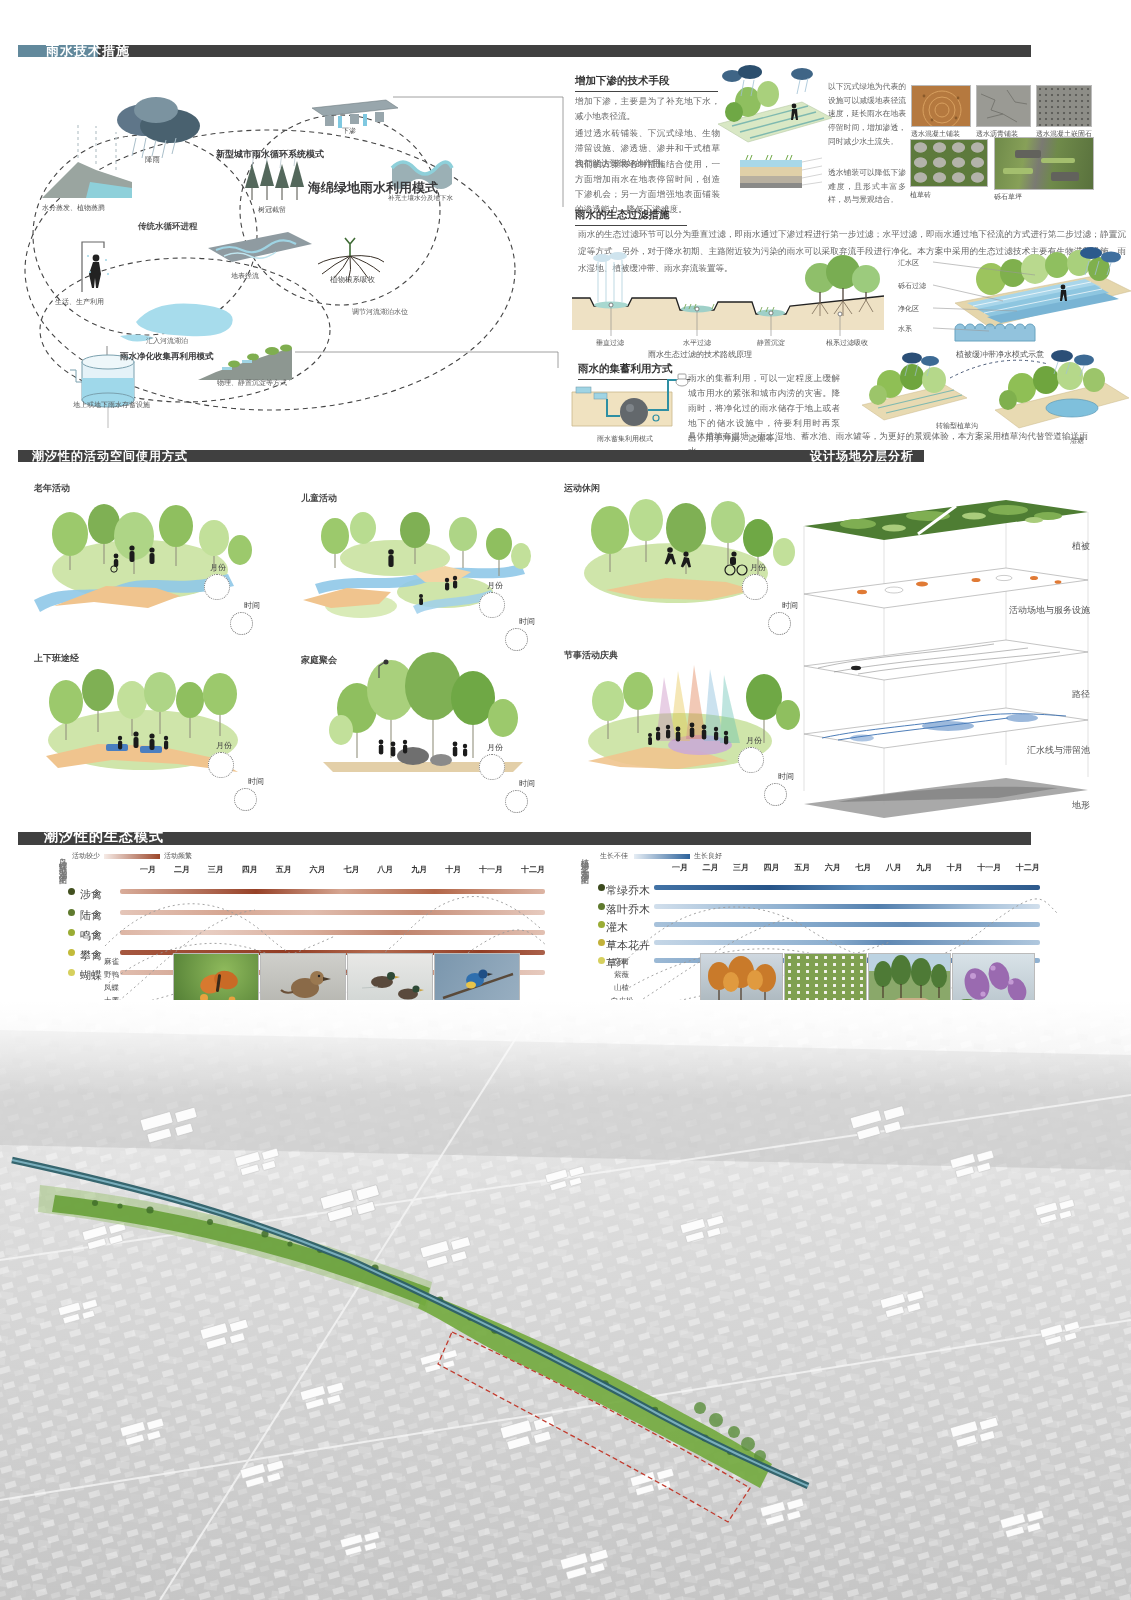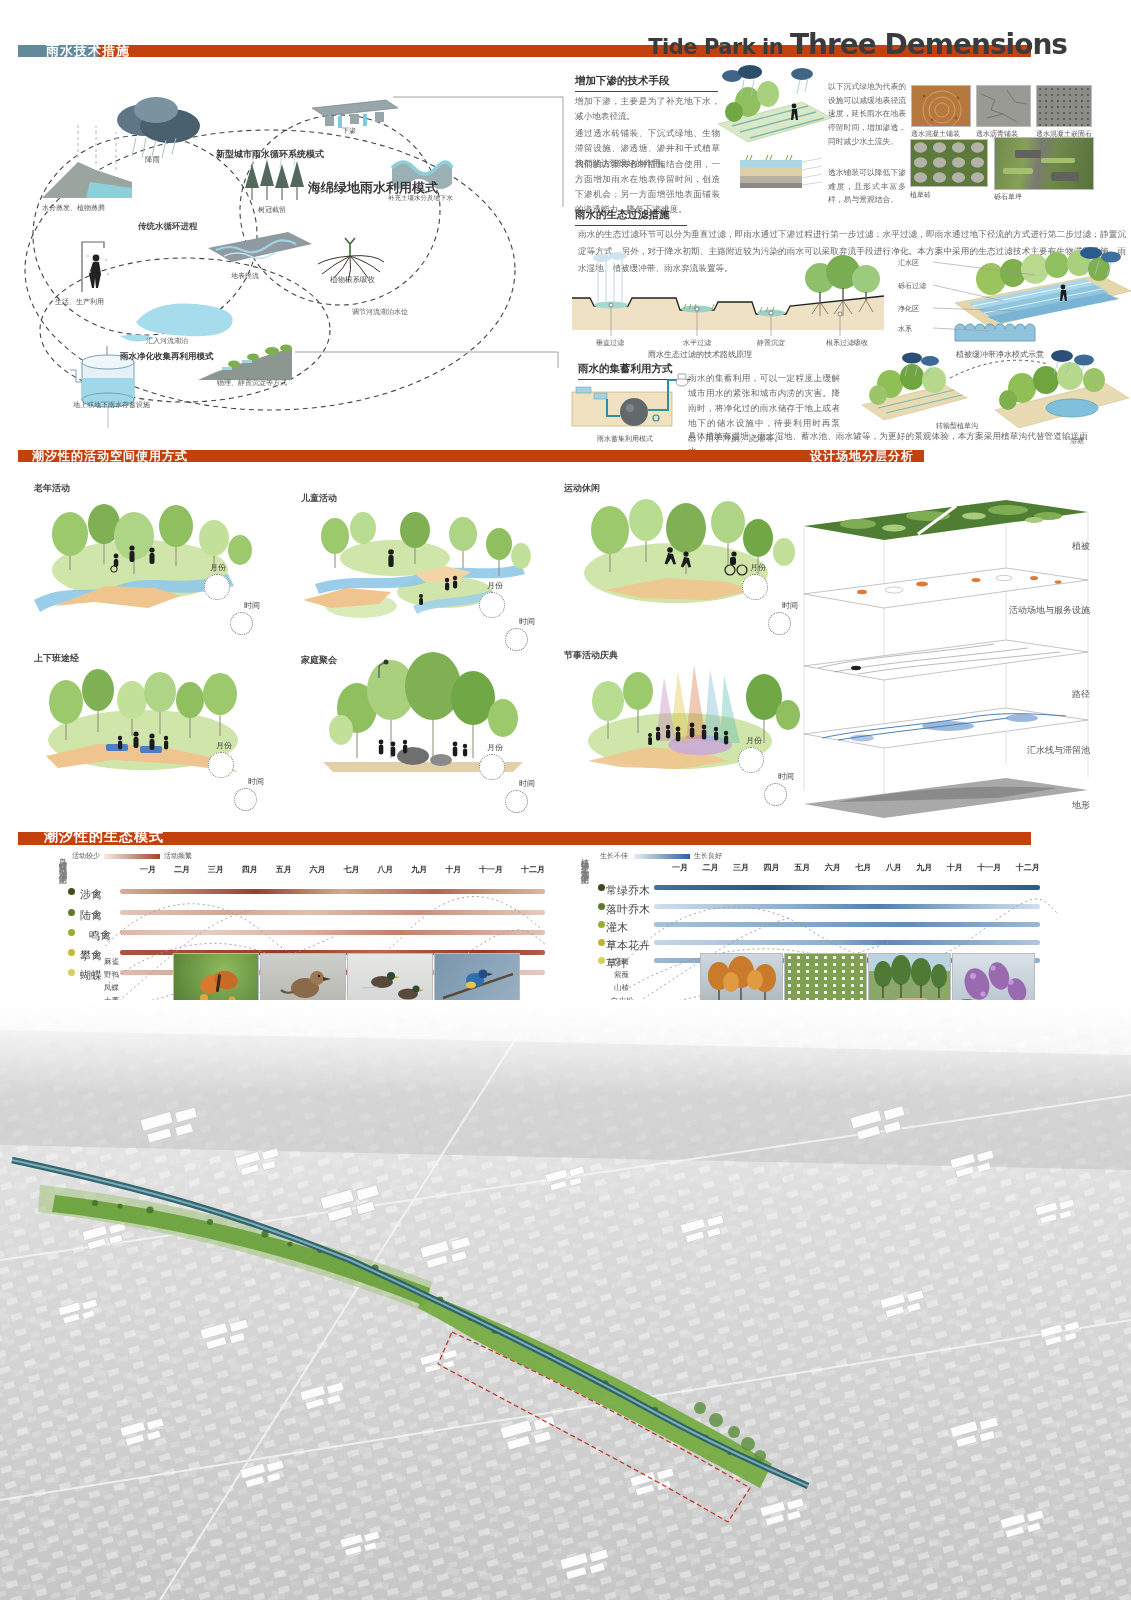--- a/index.html
+++ b/index.html
@@ -3,21 +3,21 @@
 <meta charset="utf-8">
 <style>
 *{box-sizing:border-box}
 body{margin:0;background:#9a9a9a}
 .poster{position:relative;width:1131px;height:1600px;background:#fff;overflow:hidden;
   font-family:"DejaVu Sans","Liberation Sans",sans-serif;color:#3a3a3c}
 .abs{position:absolute}
 .ill{position:absolute;overflow:visible}
 .t{position:absolute;white-space:nowrap;color:#555}
 .b{font-weight:bold;color:#3a3a3c}
-.bar{position:absolute;height:12px;background:#c2410c}
+.bar{position:absolute;height:12px;background:#404040}
 .bar .dk{position:absolute;left:0;top:0;width:80px;height:12px;background:#62899c}
 .cap{position:absolute;font-weight:bold;color:#fff;letter-spacing:1px;white-space:nowrap}
 .hd{position:absolute;font-size:10.5px;font-weight:bold;color:#333;border-bottom:1.2px solid #444;
   padding-bottom:3px;white-space:nowrap}
 .para{position:absolute;font-size:8.6px;line-height:1.75;color:#666;text-align:justify}
 .cap7{position:absolute;font-size:7px;color:#555;white-space:nowrap}
 .photo{position:absolute;border:.5px solid #bbb;overflow:hidden}
 .clock{position:absolute;border:1.6px dotted #777;border-radius:50%;background:#fff}
 .band{position:absolute;height:5px;border-radius:2px}
 .dot{position:absolute;width:7px;height:7px;border-radius:50%}
@@ -38,23 +38,20 @@
 </style>
 </head>
 <body>
 
 <div class="poster">
 
   <div class="bar" style="left:18px;top:45px;width:1013px">
     <div class="dk"></div>
     <span class="cap" style="left:28px;top:-3px;font-size:13px">雨水技术措施</span>
   </div>
-  <div class="title">
-    <span class="t1">Tide Park in </span><span class="t2">Three Demensions</span>
-  </div>
 
   <svg class="ill" style="left:20px;top:60px" width="545" height="400" viewBox="0 0 545 400">
     <g stroke="#444" stroke-width="1.1" stroke-dasharray="5 4" fill="none">
       <ellipse cx="125" cy="175" rx="112" ry="100"></ellipse>
       <ellipse cx="320" cy="150" rx="100" ry="95"></ellipse>
       <ellipse cx="165" cy="270" rx="145" ry="72"></ellipse>
       <ellipse cx="250" cy="210" rx="245" ry="140"></ellipse>
     </g>
     <polyline points="373,37 543,37 543,147" stroke="#888" stroke-width=".8" fill="none"></polyline>
     <polyline points="275,292 538,292 538,308" stroke="#888" stroke-width=".8" fill="none"></polyline>
@@ -768,21 +765,21 @@
       <span>十一月</span>
       <span>十二月</span>
   </div>
   <div class="dot" style="left:68px;top:888px;background:#42501f"></div>
   <div class="dot" style="left:68px;top:909px;background:#5f7a2e"></div>
   <div class="dot" style="left:68px;top:929px;background:#9aac34"></div>
   <div class="dot" style="left:68px;top:949px;background:#c2bb3a"></div>
   <div class="dot" style="left:68px;top:969px;background:#d6d05e"></div>
   <span class="rowlab" style="left:80px;top:887px;width:34px">涉禽</span>
   <span class="rowlab" style="left:80px;top:908px;width:34px">陆禽</span>
-  <span class="rowlab" style="left:89px;top:928px;width:34px">鸣禽</span>
+  <span class="rowlab" style="left:80px;top:928px;width:34px">鸣禽</span>
   <span class="rowlab" style="left:80px;top:948px;width:34px">攀禽</span>
   <span class="rowlab" style="left:80px;top:968px;width:34px">蝴蝶</span>
   <div class="band" style="left:120px;top:889px;width:425px;background:linear-gradient(90deg,rgba(179,91,54,.5),rgba(145,55,28,.95) 32%,rgba(179,91,54,.55) 52%,rgba(165,75,40,.85) 74%,rgba(179,91,54,.45))"></div>
   <div class="band" style="left:120px;top:910px;width:425px;background:linear-gradient(90deg,rgba(179,91,54,.35),rgba(179,91,54,.55) 25%,rgba(179,91,54,.4) 45%,rgba(165,75,40,.62) 70%,rgba(179,91,54,.32))"></div>
   <div class="band" style="left:120px;top:930px;width:425px;background:linear-gradient(90deg,rgba(179,91,54,.45),rgba(179,91,54,.3) 20%,rgba(179,91,54,.5) 45%,rgba(160,70,36,.68) 65%,rgba(179,91,54,.38))"></div>
   <div class="band" style="left:120px;top:950px;width:425px;background:linear-gradient(90deg,rgba(150,58,30,.85),rgba(140,50,24,.95) 40%,rgba(160,70,36,.8) 60%,rgba(140,50,24,.95) 85%,rgba(150,58,30,.8))"></div>
   <div class="band" style="left:120px;top:970px;width:425px;background:linear-gradient(90deg,rgba(179,91,54,.4),rgba(165,75,40,.62) 35%,rgba(150,58,30,.78) 55%,rgba(179,91,54,.5) 80%,rgba(179,91,54,.32))"></div>
   <svg class="ill" style="left:95px;top:876px" width="455" height="150" viewBox="0 0 455 150">
     <g fill="none" stroke="#9a9a9a" stroke-width=".9" stroke-dasharray="2 3">
       <path d="M10,70 C60,18 120,14 170,58 S260,110 310,58 S400,12 445,52"></path>

